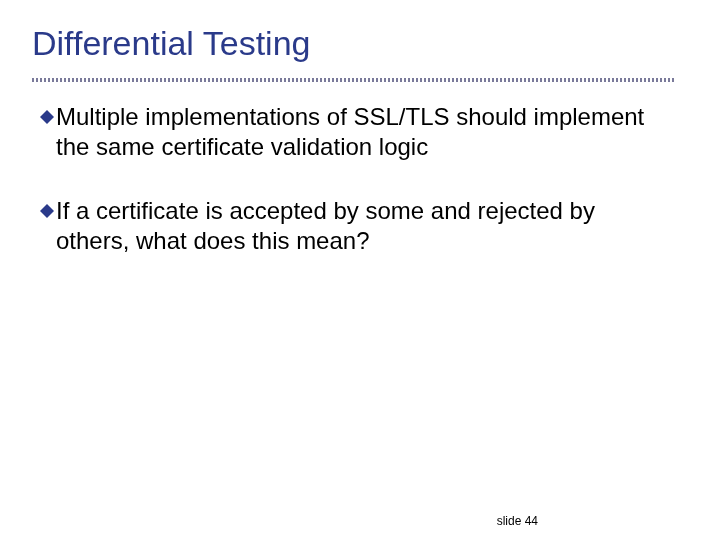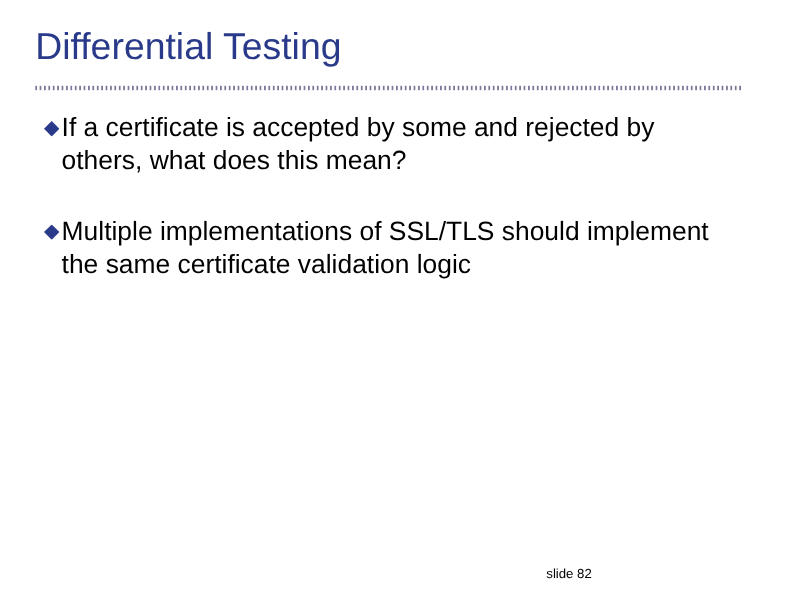--- a/index.html
+++ b/index.html
@@ -84,29 +84,29 @@
   <div class="rule"></div>
 
   <div class="body">
 
     <div class="bullet-item">
       <span class="diamond">
         <svg width="14" height="14" viewBox="0 0 14 14">
           <polygon points="7,0 14,7 7,14 0,7" fill="#2a3a8a"></polygon>
         </svg>
       </span>
-      <span class="bullet-text">If a certificate is accepted by some and rejected by others, what does this mean?</span>
+      <span class="bullet-text">Multiple implementations of SSL/TLS should implement the same certificate validation logic</span>
     </div>
 
     <div class="bullet-item">
       <span class="diamond">
         <svg width="14" height="14" viewBox="0 0 14 14">
           <polygon points="7,0 14,7 7,14 0,7" fill="#2a3a8a"></polygon>
         </svg>
       </span>
-      <span class="bullet-text">Multiple implementations of SSL/TLS should implement the same certificate validation logic</span>
+      <span class="bullet-text">If a certificate is accepted by some and rejected by others, what does this mean?</span>
     </div>
 
   </div>
 
-  <div class="footer">slide 82</div>
+  <div class="footer">slide 44</div>
 
 </div>
 
 </body></html>

